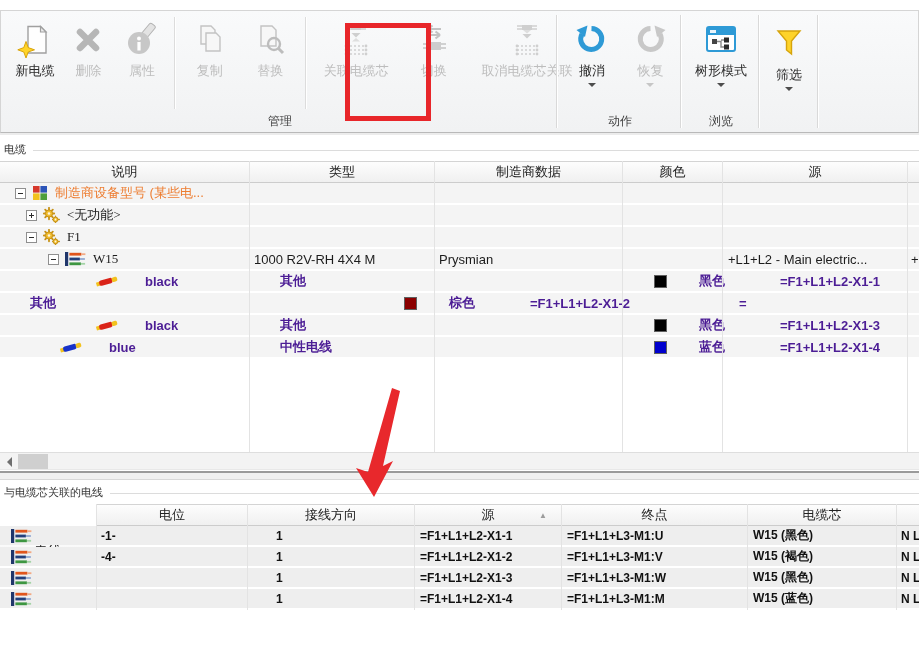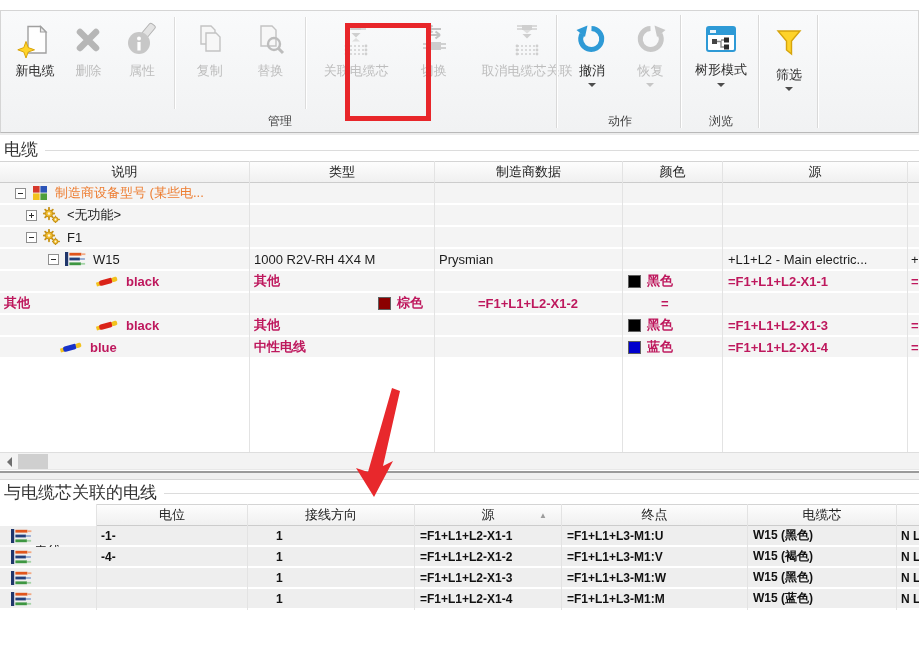--- a/index.html
+++ b/index.html
@@ -27,21 +27,21 @@
   .rbtn.disabled .rlb { color:#bdbdbd; }
   .dd { width:0; height:0; border:4px solid transparent; border-top-color:#4d4d4d; border-bottom:none; margin-top:5px; }
   .dd.gray { border-top-color:#c6c6c6; }
   .vsep { display:inline-block; width:1px; height:92px; background:#dcdcdc; box-shadow:1px 0 0 #fff; margin:6px 2px 0 2px; vertical-align:top; }
   
   #highlight-rect { position:absolute; left:345px; top:23px; width:86px; height:98px; border:5px solid #e8262a; z-index:100; }
   #annot-arrow { position:absolute; left:0; top:0; width:919px; height:652px; z-index:110; pointer-events:none; }
   
   .panel { position:absolute; left:0; width:919px; }
   .panel-title { height:24px; display:flex; align-items:center; padding-left:4px; }
-  .panel-title .ttext { font-size:17px; color:#333; flex-shrink:0; }
+  .panel-title .ttext { font-size:11px; color:#333; flex-shrink:0; }
   .panel-title .trule { flex:1; height:1px; background:#dcdcdc; margin-left:7px; margin-top:2px; }
   .thead { position:absolute; left:0; right:0; top:24px; height:22px; display:flex; }
   .hcell {
     position:relative; height:22px; flex-shrink:0;
     background:linear-gradient(#fdfdfd,#f0f0f0);
     border-top:1px solid #d4d4d4; border-bottom:1px solid #cccccc; border-right:1px solid #dcdcdc;
     display:flex; align-items:center; justify-content:center;
     font-size:13px; color:#222;
   }
   .hcell.filler { flex:1; border-right:none; }
@@ -52,22 +52,22 @@
   .trow { height:20px; margin-bottom:2px; background:#f4f4f4; display:flex; position:relative; z-index:1; }
   .cell { height:20px; display:flex; align-items:center; font-size:13px; color:#1c1c1c; white-space:nowrap; overflow:hidden; flex-shrink:0; padding-left:4px; }
   .cell.filler { flex:1; padding-left:3px; }
   .exp { width:11px; height:11px; border:1px solid #8f8f8f; background:#fff; position:relative; flex-shrink:0; }
   .exp::before { content:""; position:absolute; left:2px; right:2px; top:4px; height:1px; background:#2b2b2b; }
   .exp.plus::after { content:""; position:absolute; top:2px; bottom:2px; left:4px; width:1px; background:#2b2b2b; }
   .expsp { width:11px; flex-shrink:0; }
   .tico { margin-left:6px; display:inline-flex; align-items:center; flex-shrink:0; }
   .tlabel { margin-left:7px; }
   .lab-orange { color:#ed7d31; }
-  .lab-green  { color:#be185d; font-weight:700; }
-  .lab-black  { color:#1c1c1c; }
+  .lab-green  { color:#4c1d95; font-weight:700;margin-left:26px; }
+  .lab-black  { color:#1c1c1c;font-family:Liberation Serif, serif; }
   .swatch { display:inline-block; width:13px; height:13px; border:1px solid #5f5f5f; margin-right:6px; flex-shrink:0; }
   
   .wrow { height:19px; margin-bottom:2px; background:#eeeeee; display:flex; position:relative; z-index:1; }
   .wcell { height:19px; display:flex; align-items:center; font-size:12px; font-weight:700; color:#111; white-space:nowrap; overflow:hidden; flex-shrink:0; padding-left:5px; }
   .wcell.filler { flex:1; padding-left:4px; }
   
   #hscroll { position:absolute; left:0; top:452px; width:919px; height:18px; background:#f3f3f3; border-top:1px solid #dedede; border-bottom:1px solid #e8e8e8; }
   #sb-left { position:absolute; left:2px; top:1px; width:15px; height:15px; display:flex; align-items:center; justify-content:center; }
   #sb-left .chev { width:0; height:0; border:5px solid transparent; border-right-color:#6f6f6f; border-left:none; }
   #sb-thumb { position:absolute; left:18px; top:1px; width:30px; height:15px; background:#cfcfcf; }
@@ -216,21 +216,21 @@
           </svg>
         </span>
         <span class="rlb">恢复</span>
         <span class="dd gray"></span>
       </div>
     </div>
     <div class="gcaption">动作</div>
     <div class="gsep"></div>
   </div>
 
-  <div class="rgroup" style="left:682px; width:76px;font-family:Liberation Mono, monospace;">
+  <div class="rgroup" style="left:682px; width:76px;">
     <div class="btnrow" style="left:2px">
       <div class="rbtn" style="width:72px">
         <span class="ric">
           <svg width="36" height="36" viewBox="0 0 36 36">
             <rect x="4" y="5" width="28" height="24" rx="2" fill="#fff" stroke="#2e9ad6" stroke-width="2"></rect>
             <path d="M4 7a2 2 0 0 1 2-2h24a2 2 0 0 1 2 2v6H4z" fill="#2e9ad6"></path>
             <rect x="7" y="8" width="6" height="3" fill="#eaf4fb"></rect>
             <rect x="9" y="17" width="5" height="5" fill="#454545"></rect>
             <rect x="21" y="15.5" width="5" height="5" fill="#2b2b2b"></rect>
             <rect x="21" y="22.5" width="5" height="5" fill="#2b2b2b"></rect>

